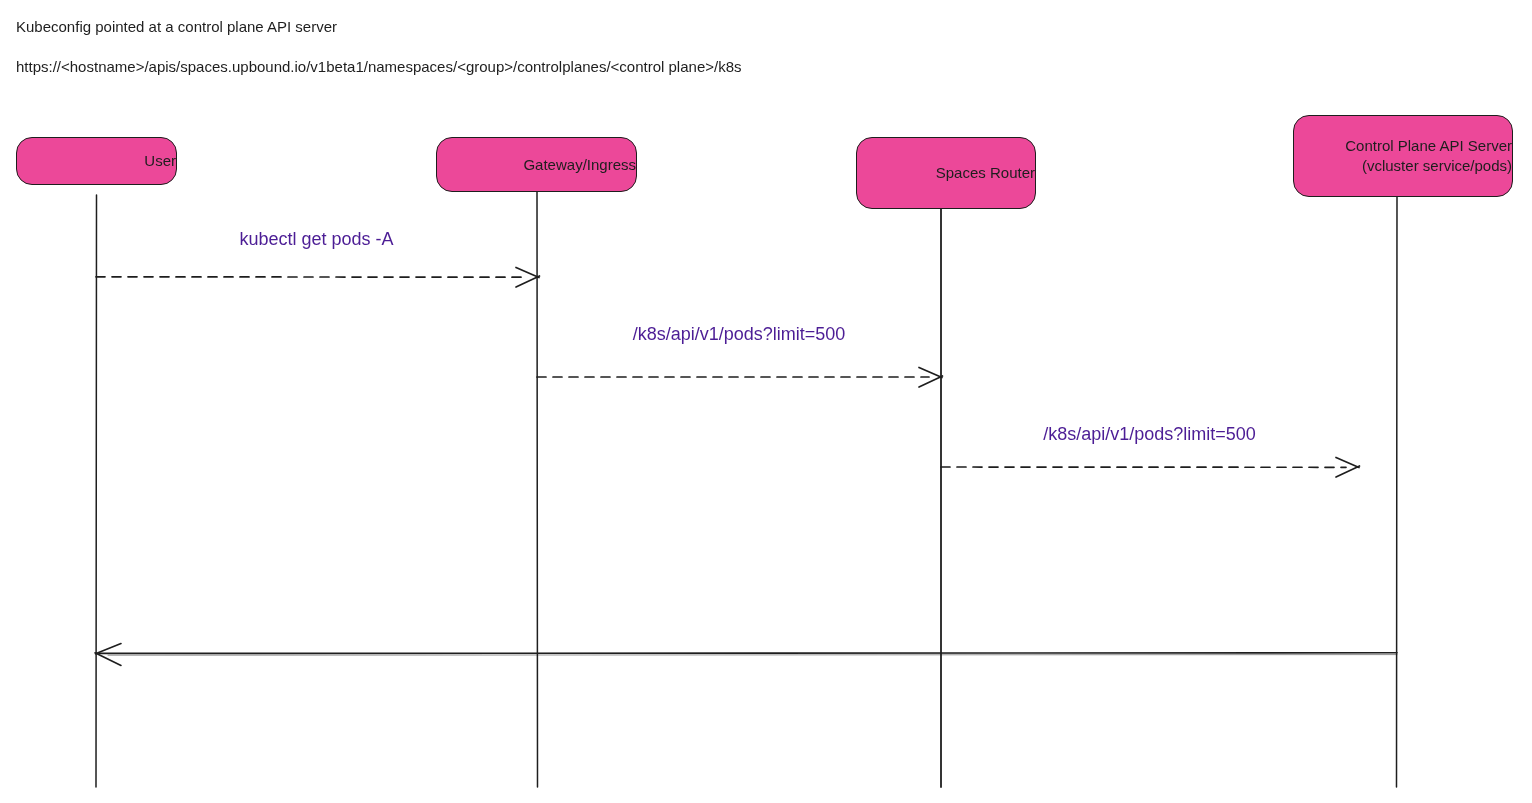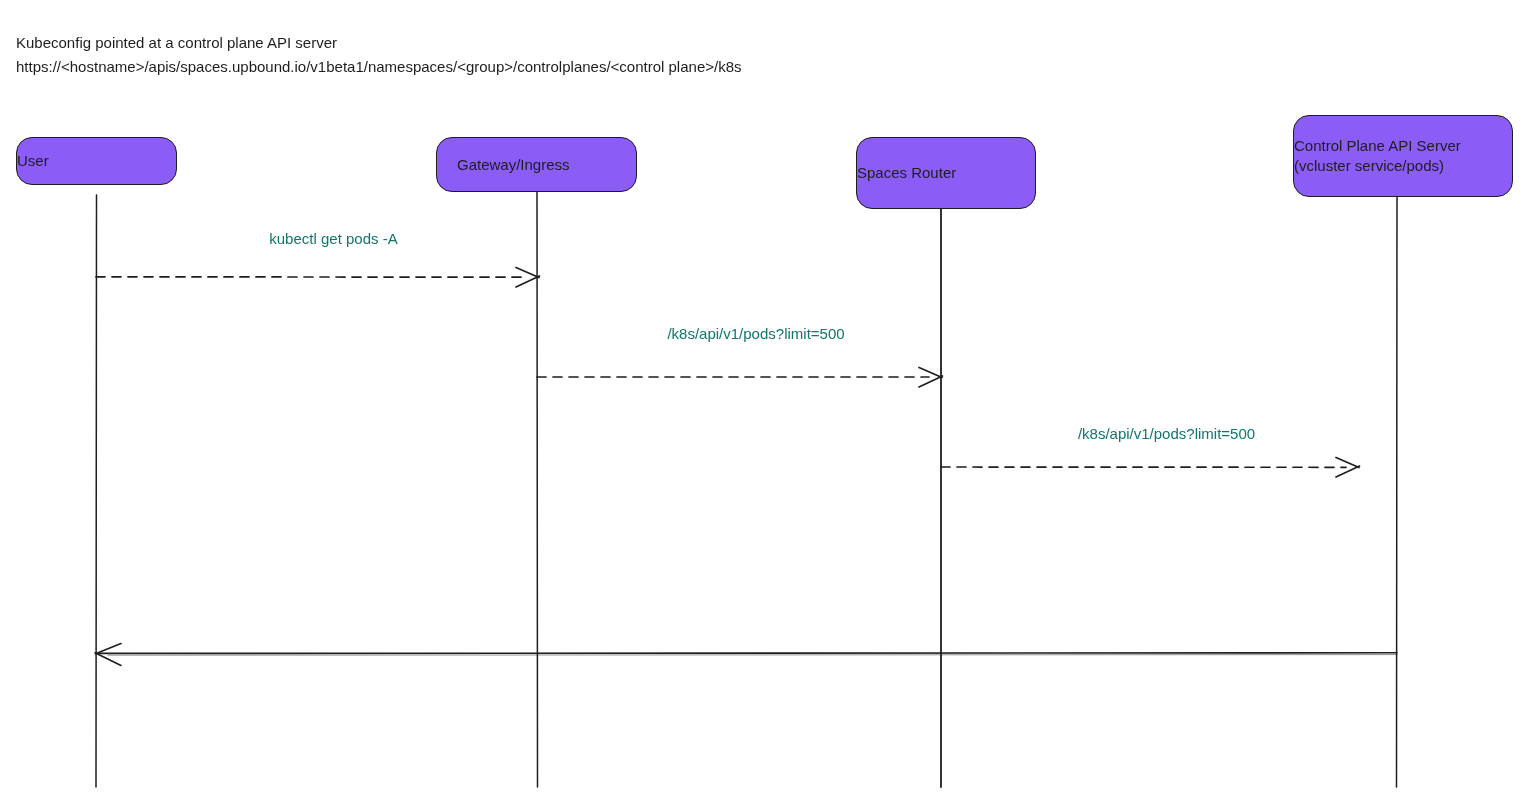--- a/index.html
+++ b/index.html
@@ -16,59 +16,58 @@
     overflow: hidden;
     color: #1e1e1e;
   }
   .hdr {
     position: absolute;
     left: 16px;
     font-size: 15px;
     color: #1e1e1e;
     white-space: pre;
   }
-  .hdr-title { top: 18px; margin-top: 16px; }
+  .hdr-title { top: 18px; }
   .hdr-url   { top: 58px; }
 
   .lines-svg {
     position: absolute;
     top: 0; left: 0;
     width: 1532px;
     height: 803px;
   }
 
   .actor-box {
     position: absolute;
     box-sizing: border-box;
-    background: #8b5cf6;
+    background: #ec4899;
     border: 1.7px solid #1e1e1e;
     border-radius: 16px;
     display: flex;
     flex-direction: column;
-    align-items: flex-start;
+    align-items: flex-end;
     justify-content: center;
     font-size: 15px;
     line-height: 20px;
     text-align: center;
     color: #1e1e1e;
   }
   .actor-user    { left: 16px;   top: 137px; width: 161px; height: 48px; }
   .actor-gateway { left: 436px;  top: 137px; width: 201px; height: 55px; padding-left: 20px; }
   .actor-spaces  { left: 856px;  top: 137px; width: 180px; height: 72px; }
   .actor-cp      { left: 1293px; top: 115px; width: 220px; height: 82px; }
 
   .msg-label {
     position: absolute;
-    font-size: 15px;
+    font-size: 18px;
     line-height: 20px;
     height: 20px;
     text-align: center;
-    color: #0f766e;
+    color: #4c1d95;
     white-space: pre;
-    padding-left: 17px;
   }
   .msg-label-1 { left: 96px;  top: 229px; width: 441px; }
   .msg-label-2 { left: 537px; top: 324px; width: 404px; }
   .msg-label-3 { left: 941px; top: 424px; width: 417px; }
 </style>
 </head>
 <body>
 
 <div class="canvas">
 

